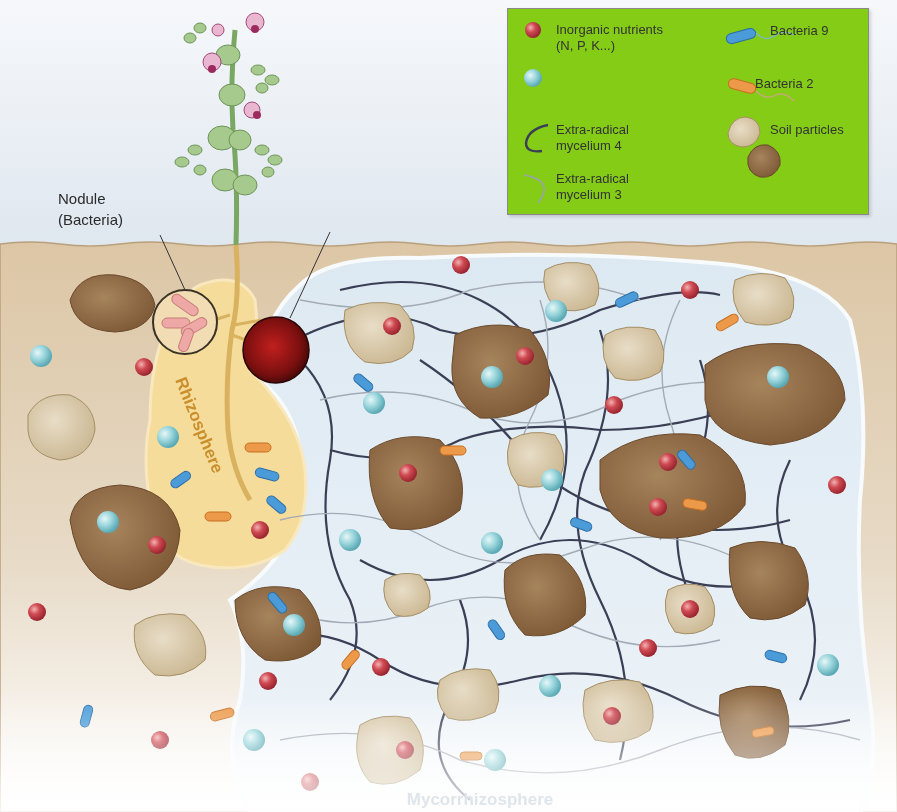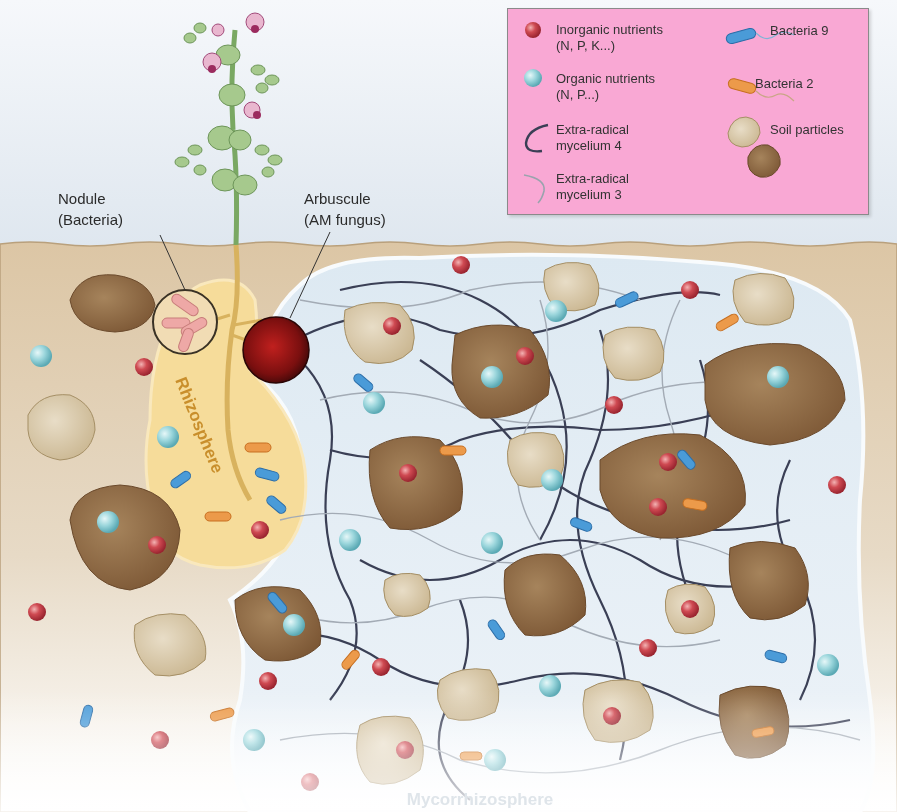--- a/index.html
+++ b/index.html
@@ -1,20 +1,20 @@
 <!DOCTYPE html>
 <html><head>
 <meta charset="utf-8">
 <style>
   html,body{margin:0;padding:0;}
   body{width:897px;height:812px;overflow:hidden;background:#fff;font-family:"Liberation Sans",sans-serif;}
   #stage{position:relative;width:897px;height:812px;}
   svg#scene{position:absolute;left:0;top:0;}
   .lbl{position:absolute;font-size:15px;line-height:21px;color:#2b2b2b;}
-  #legend{position:absolute;left:507px;top:8px;width:360px;height:205px;background:#f9a8d4;border:1px solid #8a8a8a;box-shadow:2px 2px 3px rgba(0,0,0,0.15);}
+  #legend{position:absolute;left:507px;top:8px;width:360px;height:205px;background:#84cc16;border:1px solid #8a8a8a;box-shadow:2px 2px 3px rgba(0,0,0,0.15);}
   .leg-item{position:absolute;font-size:13px;line-height:16px;color:#333;}
   .leg-ico{position:absolute;}
 </style>
 </head>
 <body>
 
 <div id="stage">
   <svg id="scene" width="897" height="812" viewBox="0 0 897 812">
     <defs>
       <radialGradient id="gRed" cx="35%" cy="35%" r="65%">
@@ -244,41 +244,33 @@
 
     <rect x="0" y="690" width="897" height="122" fill="url(#fadeBottom)"></rect>
 
     <text x="480" y="805" text-anchor="middle" font-family="Liberation Sans, sans-serif" font-size="17" font-weight="bold" fill="#dfe5ea">Mycorrhizosphere</text>
   </svg>
 
   <div class="lbl" style="left:58px;top:188px;">
     <div>Nodule</div>
     <div>(Bacteria)</div>
   </div>
-  <div class="lbl" style="left:304px;top:188px;">
-    <div>Arbuscule</div>
-    <div>(AM fungus)</div>
-  </div>
 
   <div id="legend">
     <svg class="leg-ico" style="left:14px;top:10px" width="22" height="22">
         <circle cx="11" cy="11" r="8" fill="url(#gRed)"></circle>
       </svg>
     <div class="leg-item" style="left:48px;top:13px;">
       <div>Inorganic nutrients</div>
       <div>(N, P, K...)</div>
     </div>
 
     <svg class="leg-ico" style="left:14px;top:58px" width="22" height="22">
         <circle cx="11" cy="11" r="9" fill="url(#gBlue)"></circle>
       </svg>
-    <div class="leg-item" style="left:48px;top:62px;">
-      <div>Organic nutrients</div>
-      <div>(N, P...)</div>
-    </div>
 
     <svg class="leg-ico" style="left:12px;top:112px" width="32" height="36">
         <path d="M28 4 Q8 8 6 22 Q6 32 22 30" stroke="#3a3f55" stroke-width="2.4" fill="none"></path>
       </svg>
     <div class="leg-item" style="left:48px;top:113px;">
       <div>Extra-radical</div>
       <div>mycelium 4</div>
     </div>
 
     <svg class="leg-ico" style="left:12px;top:160px" width="32" height="36">

